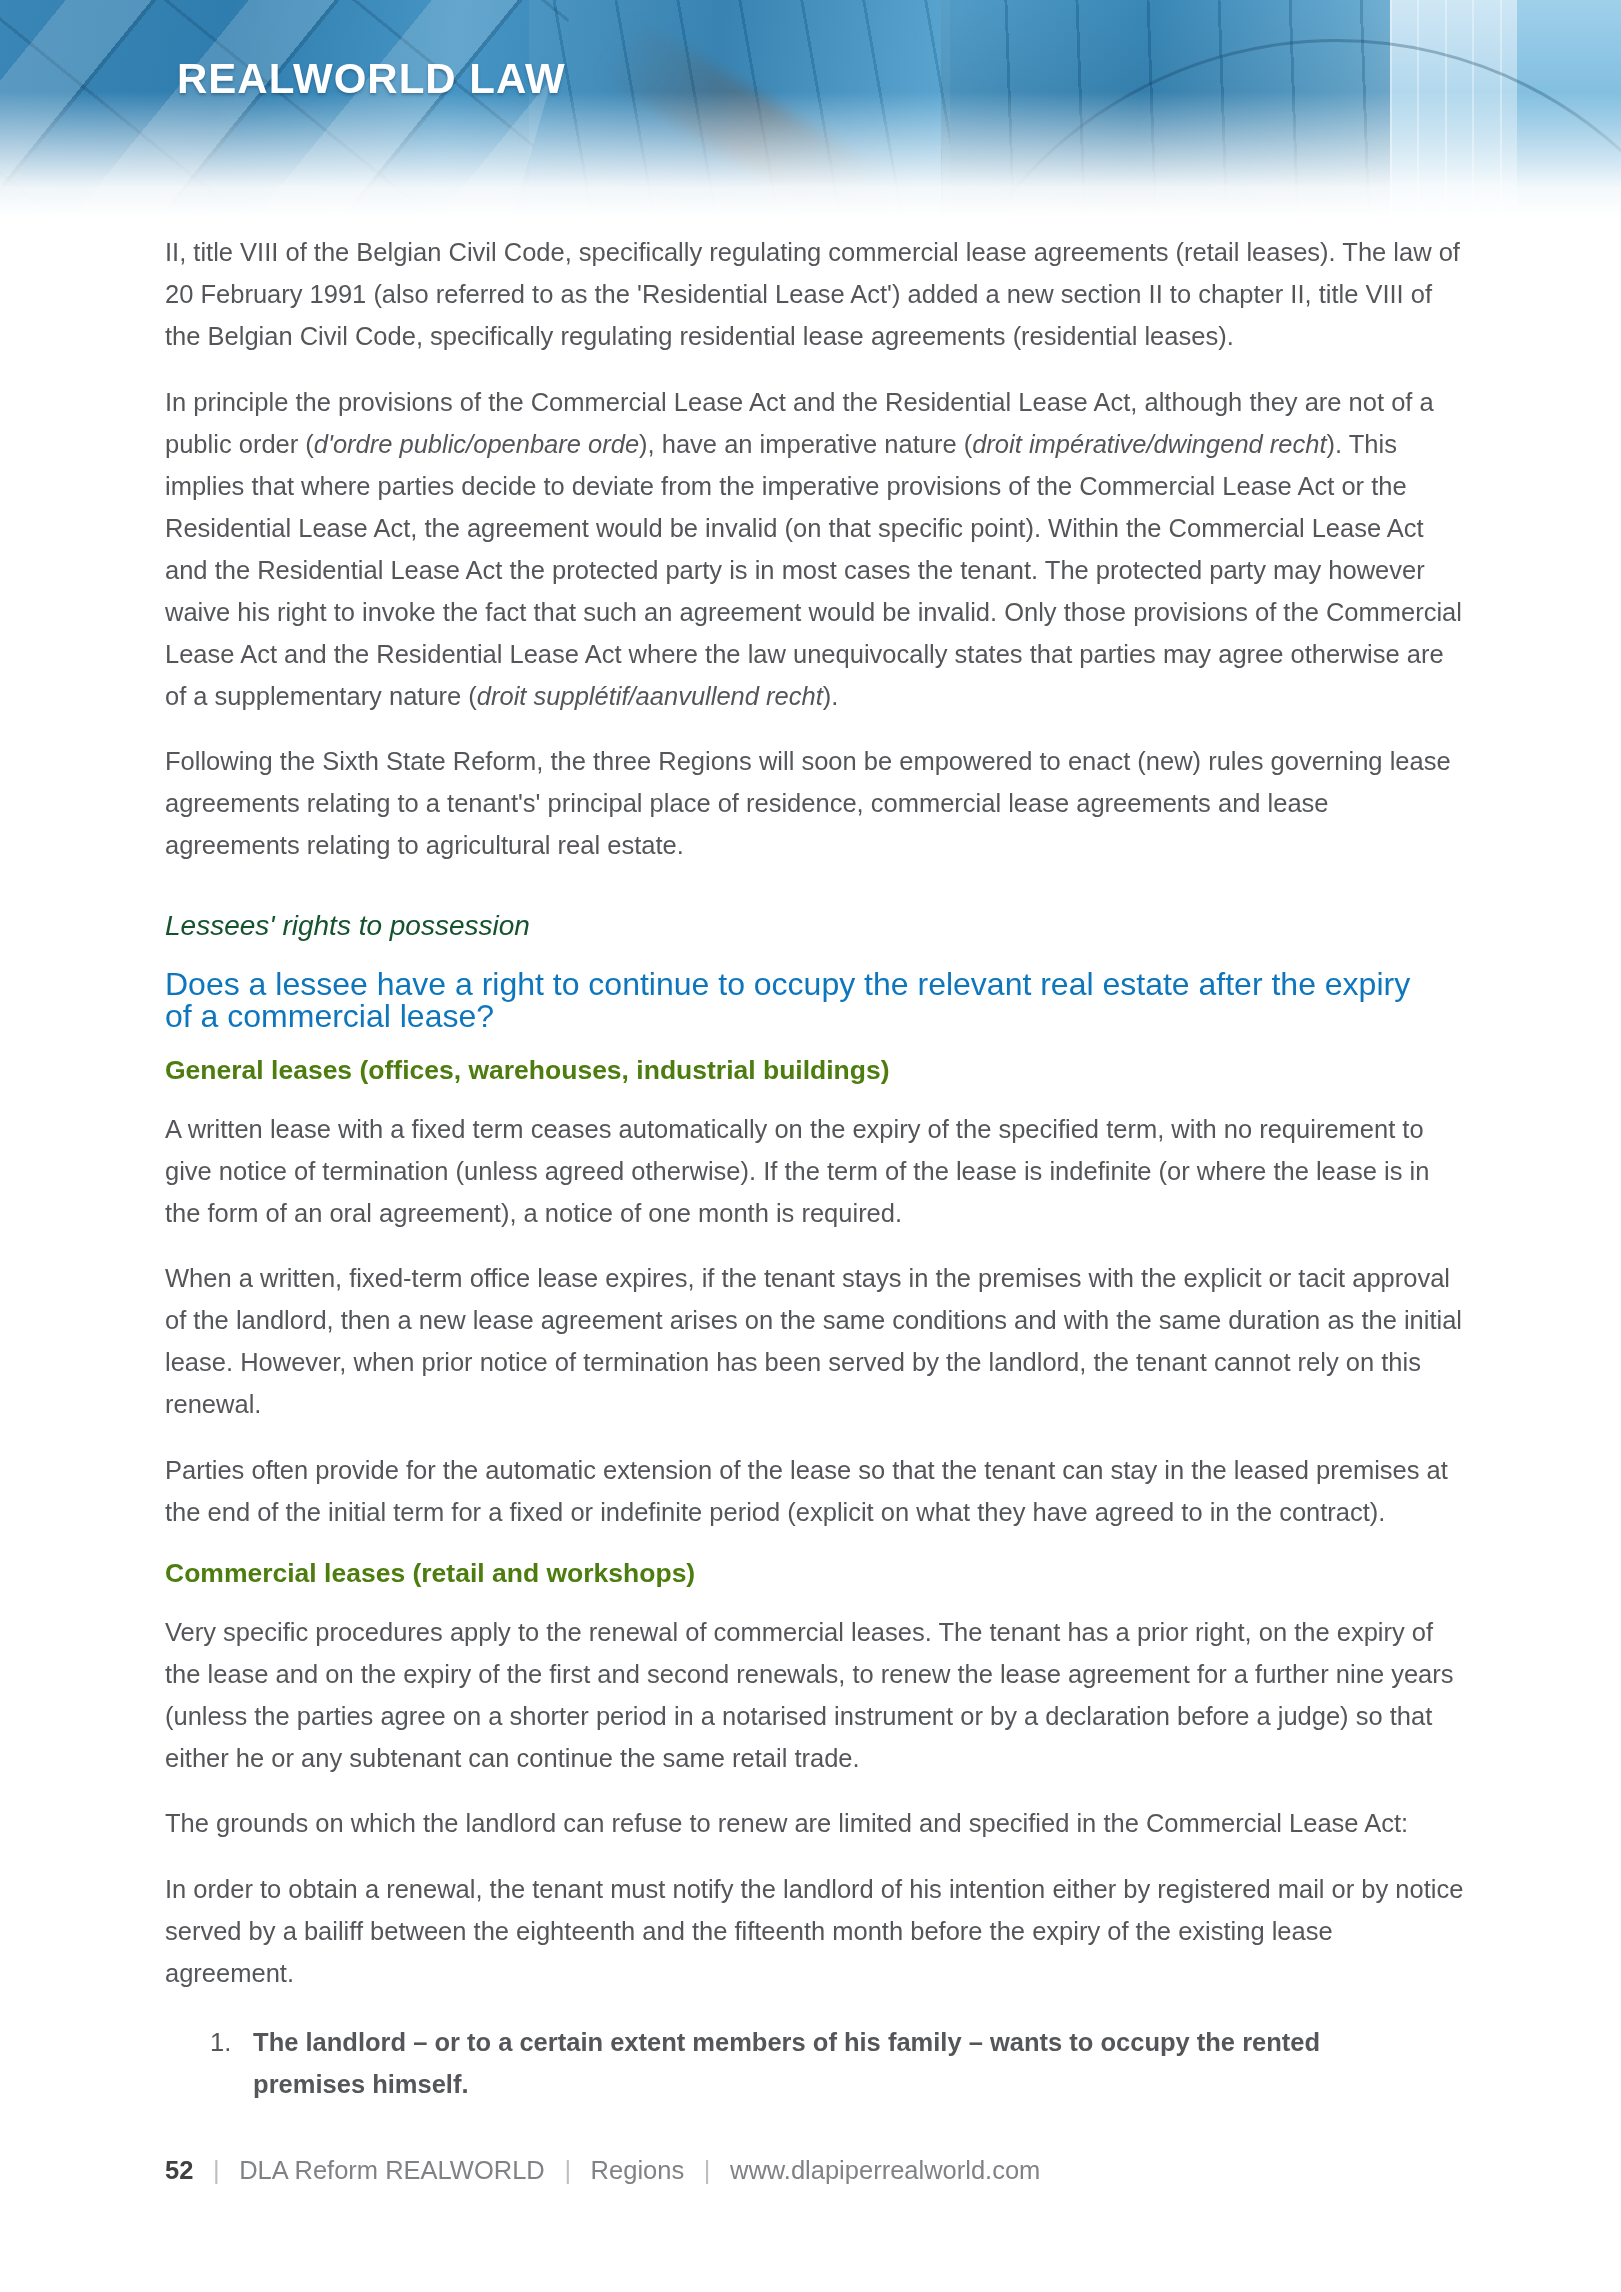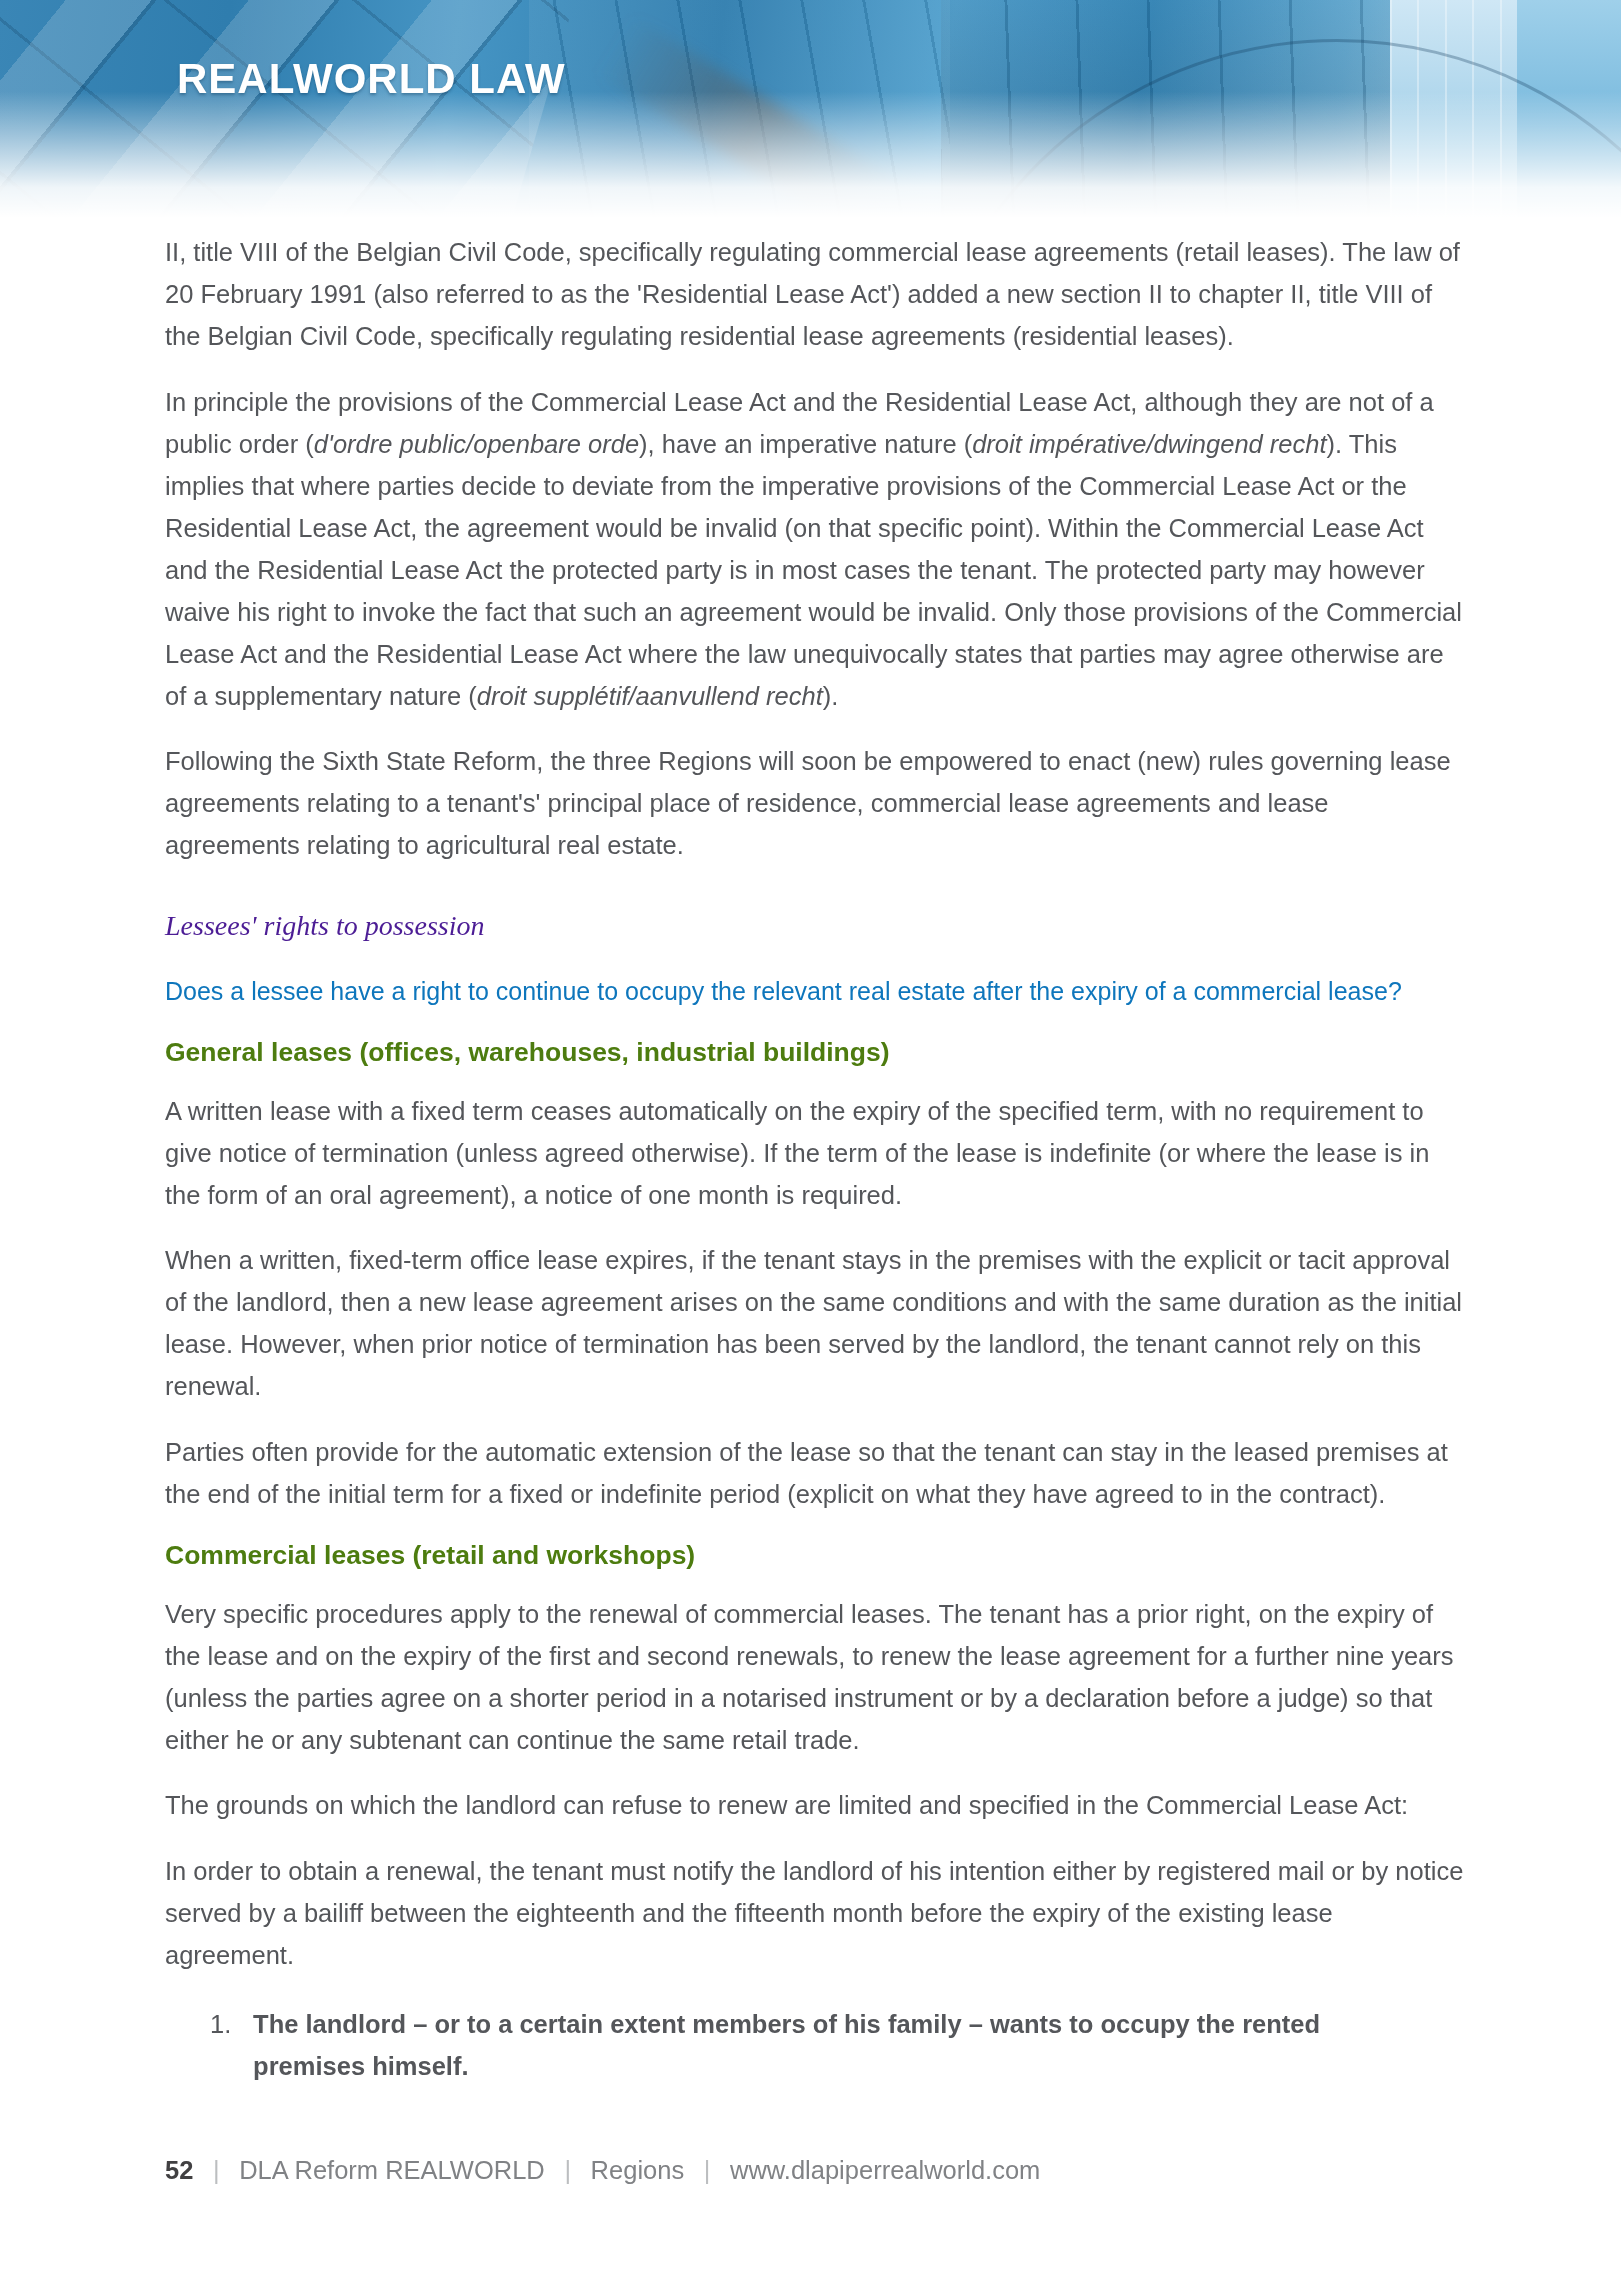--- a/index.html
+++ b/index.html
@@ -42,24 +42,24 @@
       rgba(255,255,255,.55) 68%, rgba(255,255,255,.92) 86%, #ffffff 100%); }
   .banner h1 { position: absolute; left: 165px; top: 43px; margin: 12px; z-index: 5;
     color: #ffffff; font-size: 42px; font-weight: bold; letter-spacing: 1px;
     text-shadow: 0 2px 2.9px rgba(10,50,80,.35); }
 
   
   .content { position: absolute; left: 165px; top: 231px; width: 1302px;
     color: #54565a; font-size: 25.5px; line-height: 42px; }
   .content p { margin: 0 0 23.5px; }
   .content i { font-style: italic; }
-  .section-h { color: #4c1d95; font-style: italic; font-weight: normal;
-    font-size: 28px; line-height: 37px; margin: 41px 0 23.5px; font-family: Liberation Serif, serif; }
-  .question-h { color: #0e76bc; font-weight: normal; font-size: 25px;
-    line-height: 46px; margin: 0 0 21.6px; width: 1274px; }
+  .section-h { color: #14532d; font-style: italic; font-weight: normal;
+    font-size: 28px; line-height: 37px; margin: 41px 0 23.5px; }
+  .question-h { color: #0e76bc; font-weight: normal; font-size: 32px;
+    line-height: 32px; margin: 0 0 21.6px; width: 1274px; }
   .sub-h { color: #4d7c0f; font-weight: bold; font-size: 26.5px;
     line-height: 35px; margin: 21.6px 0 19.6px; }
   ol.grounds { margin: 27.4px 0 0; padding: 0 0 0 45px; list-style: none; }
   ol.grounds li { display: flex; gap: 15.7px; }
   ol.grounds .num { min-width: 27.4px; }
   ol.grounds .li-text { display: block; width: 1166px; font-weight: bold; }
 
   
   .footer { position: absolute; left: 165px; top: 2156px; display: flex;
     align-items: baseline; gap: 19.6px; font-size: 25.5px; color: #808285; white-space: nowrap; }

